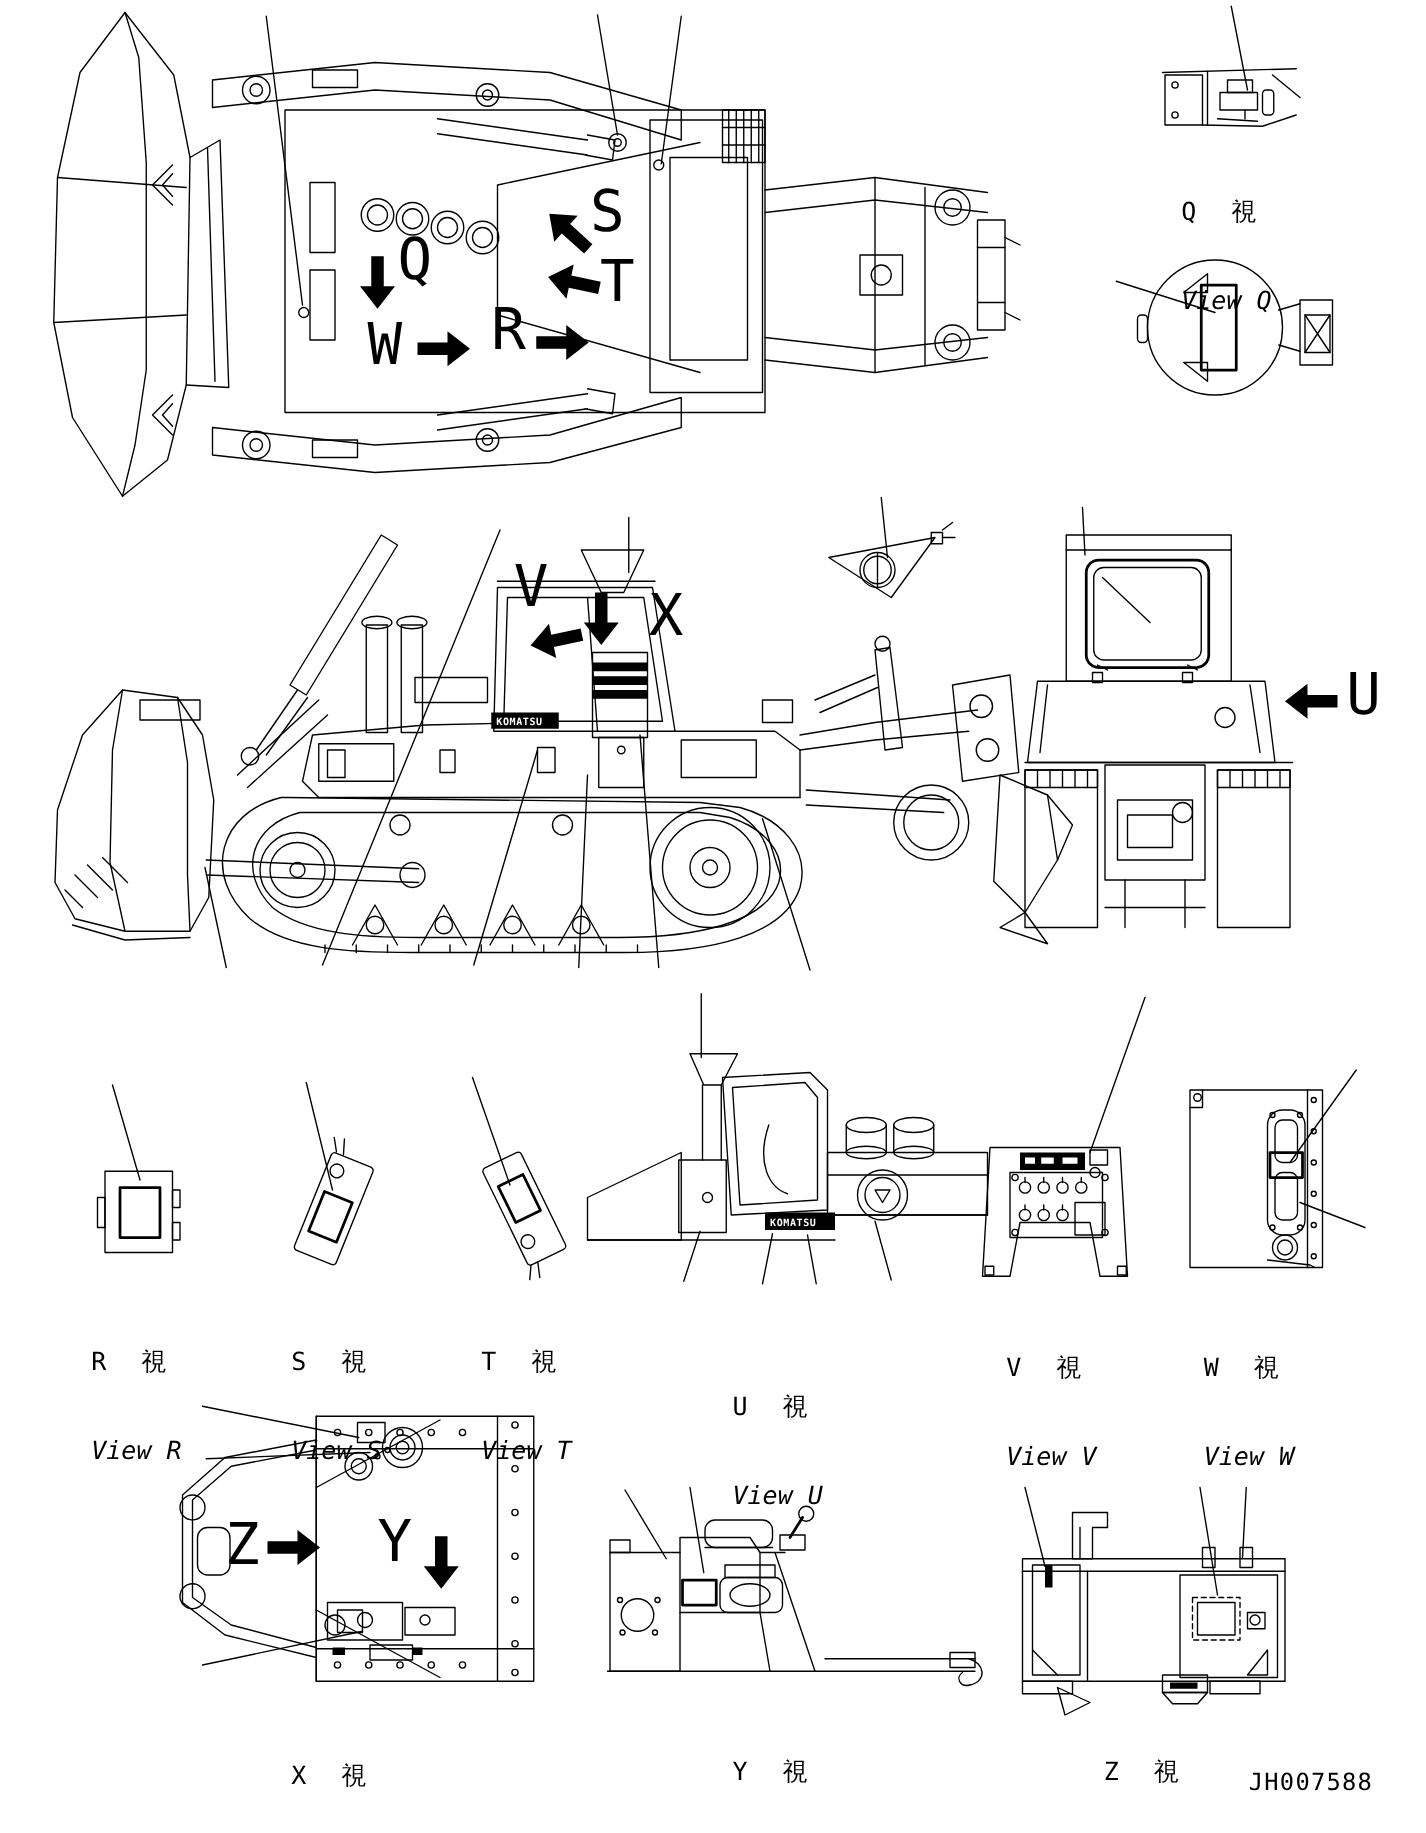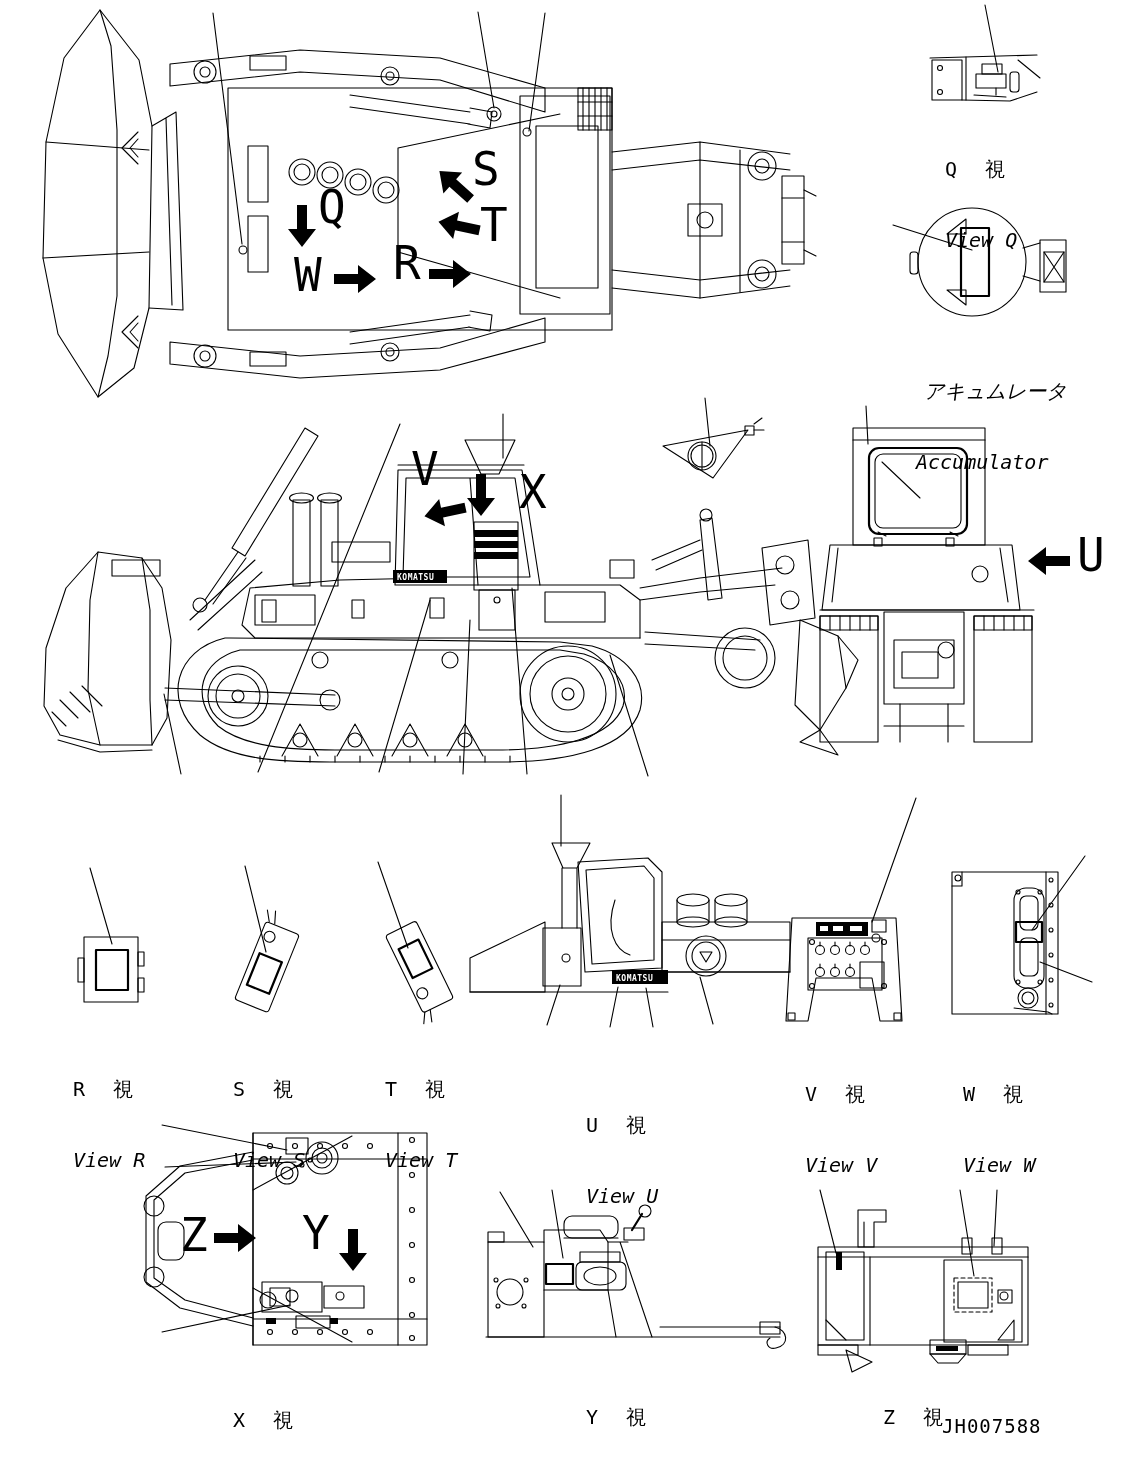--- a/index.html
+++ b/index.html
@@ -515,24 +515,20 @@
   <div class="mark" style="left:519px;top:469px">X</div>
   <div class="mark" style="left:1077px;top:532px">U</div>
   <div class="mark" style="left:180px;top:1212px">Z</div>
   <div class="mark" style="left:302px;top:1210px">Y</div>
 
   <div class="cap" style="left:945px;top:112px">
     <div class="l1"><span>Q</span><span>視</span></div>
     <div class="l2">View Q</div>
   </div>
 
-  <div class="cap" style="left:916px;top:332px">
-    <div class="l2" style="margin-left:8px">アキュムレータ</div>
-    <div class="l2">Accumulator</div>
-  </div>
 
   <div class="cap" style="left:73px;top:1032px">
     <div class="l1"><span>R</span><span>視</span></div>
     <div class="l2">View R</div>
   </div>
 
   <div class="cap" style="left:233px;top:1032px">
     <div class="l1"><span>S</span><span>視</span></div>
     <div class="l2">View S</div>
   </div>
@@ -565,14 +561,14 @@
   <div class="cap" style="left:586px;top:1360px">
     <div class="l1"><span>Y</span><span>視</span></div>
     
   </div>
 
   <div class="cap" style="left:883px;top:1360px">
     <div class="l1"><span>Z</span><span>視</span></div>
     
   </div>
 
-  <div class="id" style="left:942px;top:1415px">JH007588</div>
+  <div class="id" style="left:999px;top:1415px">JH007588</div>
 </div>
 
 </body></html>

